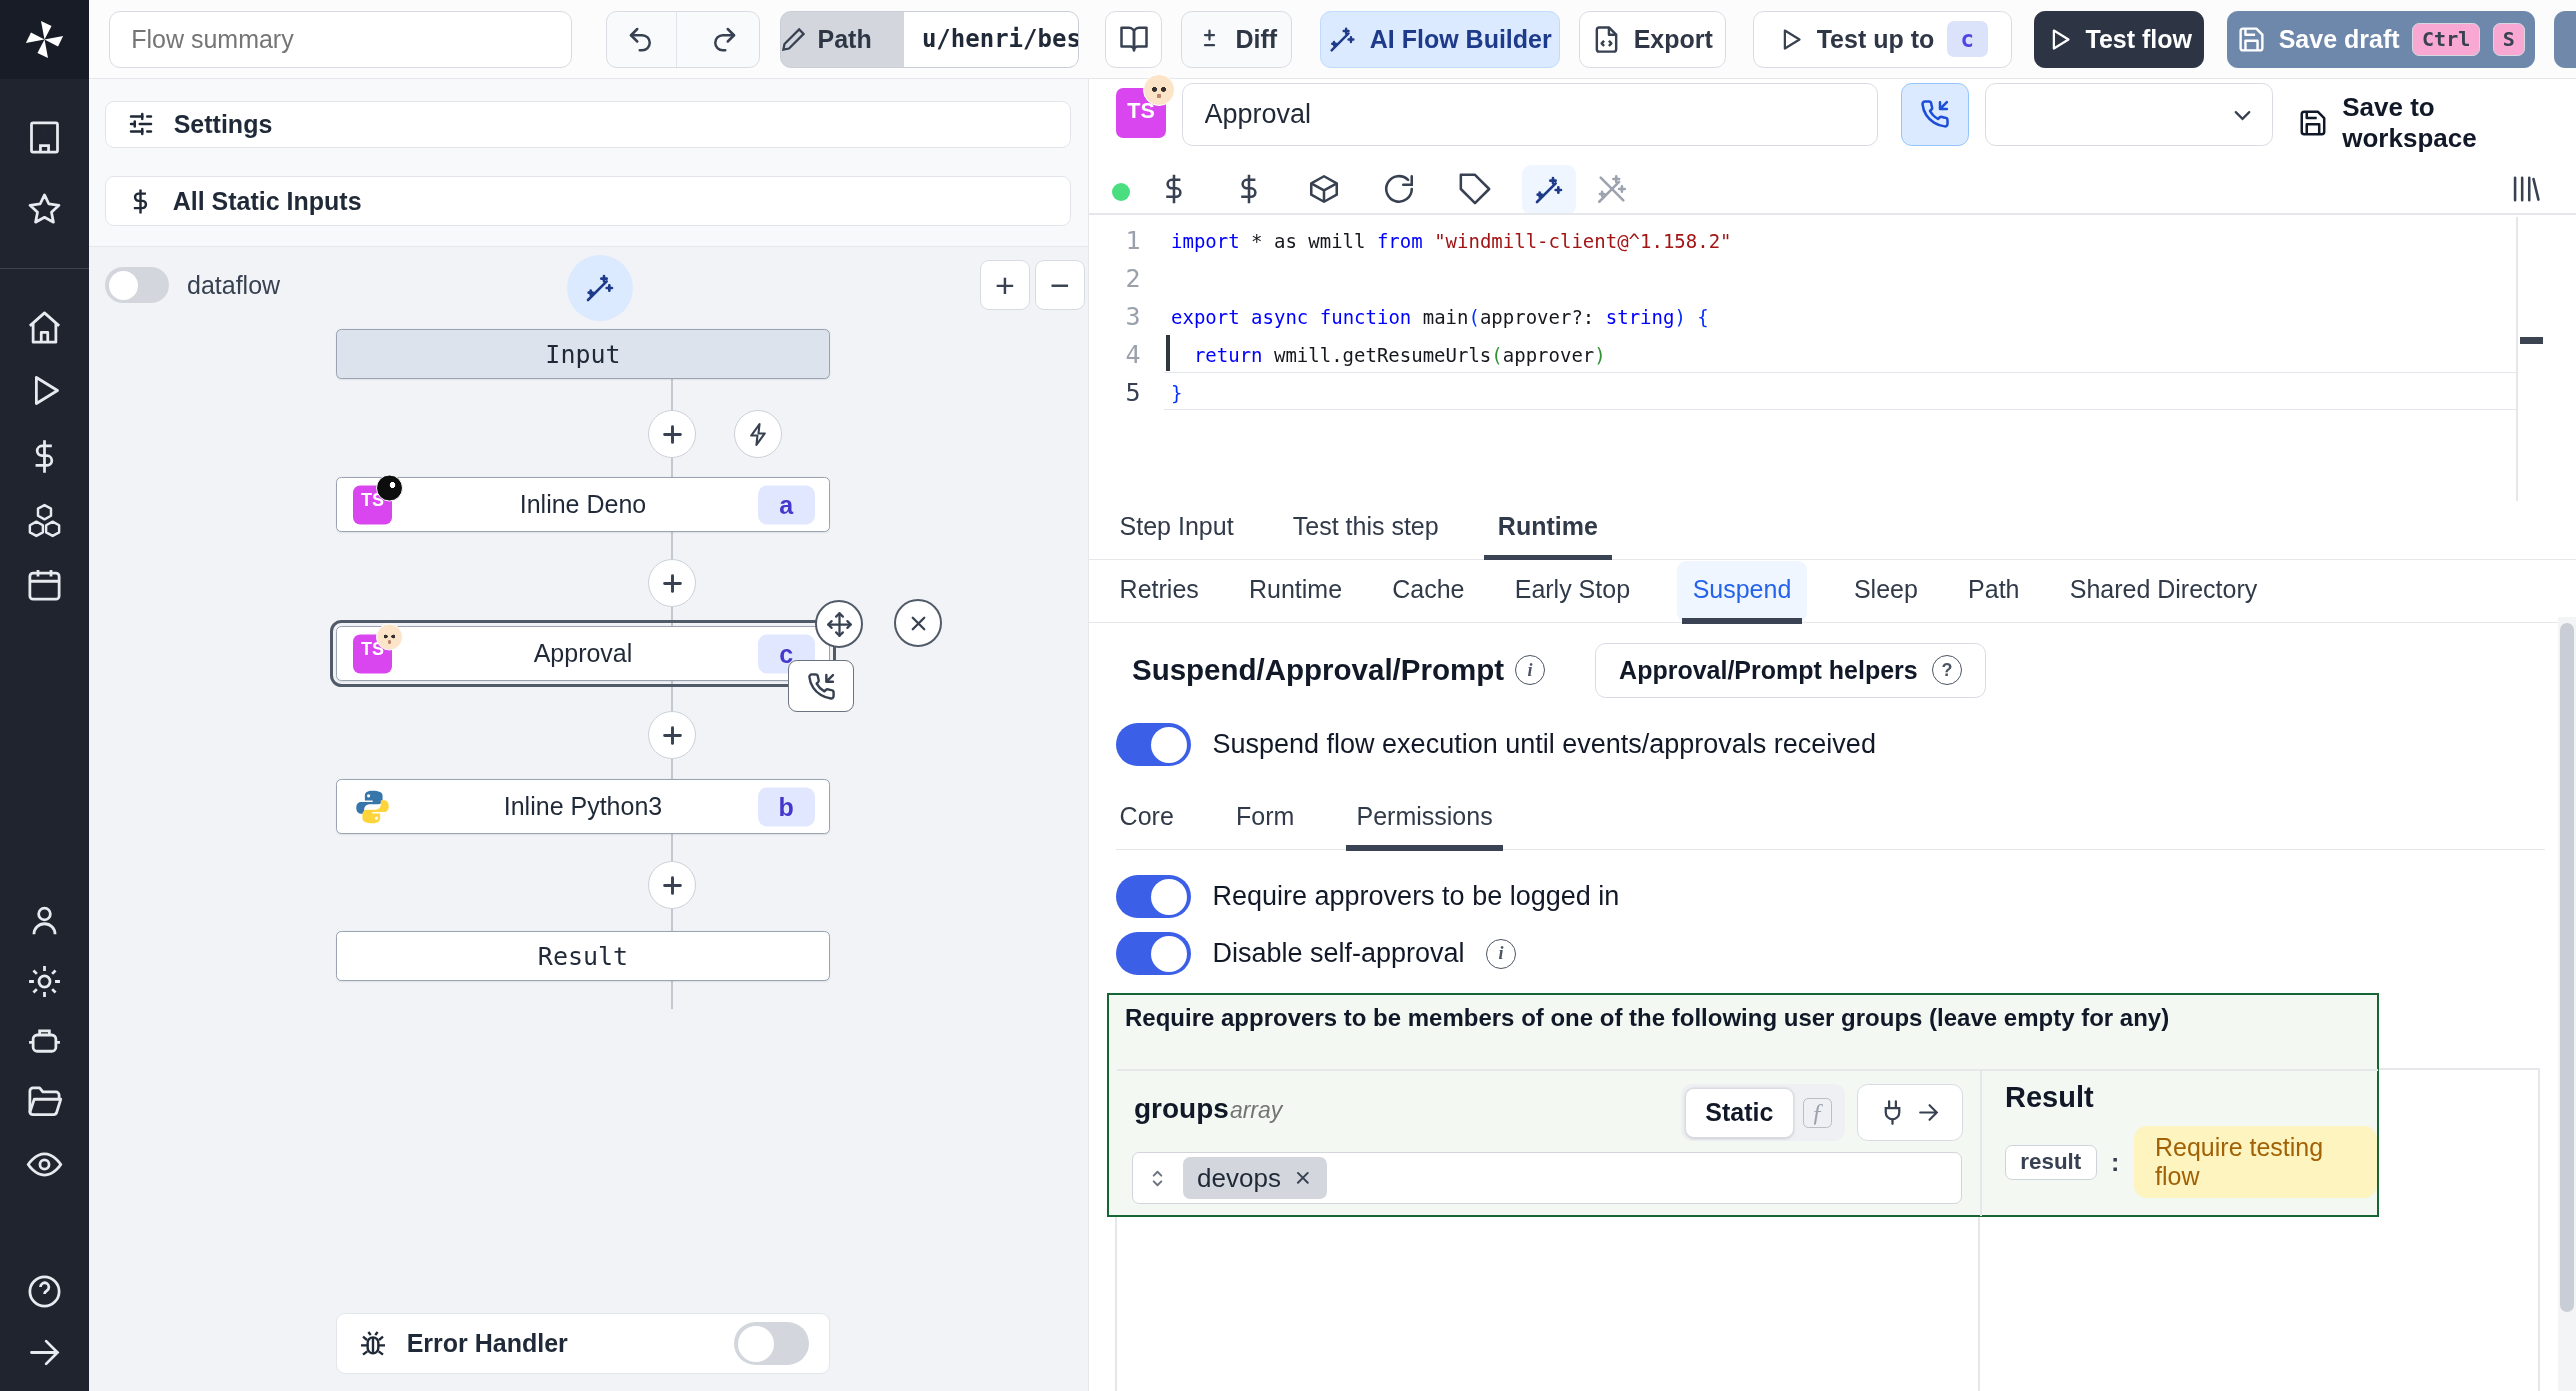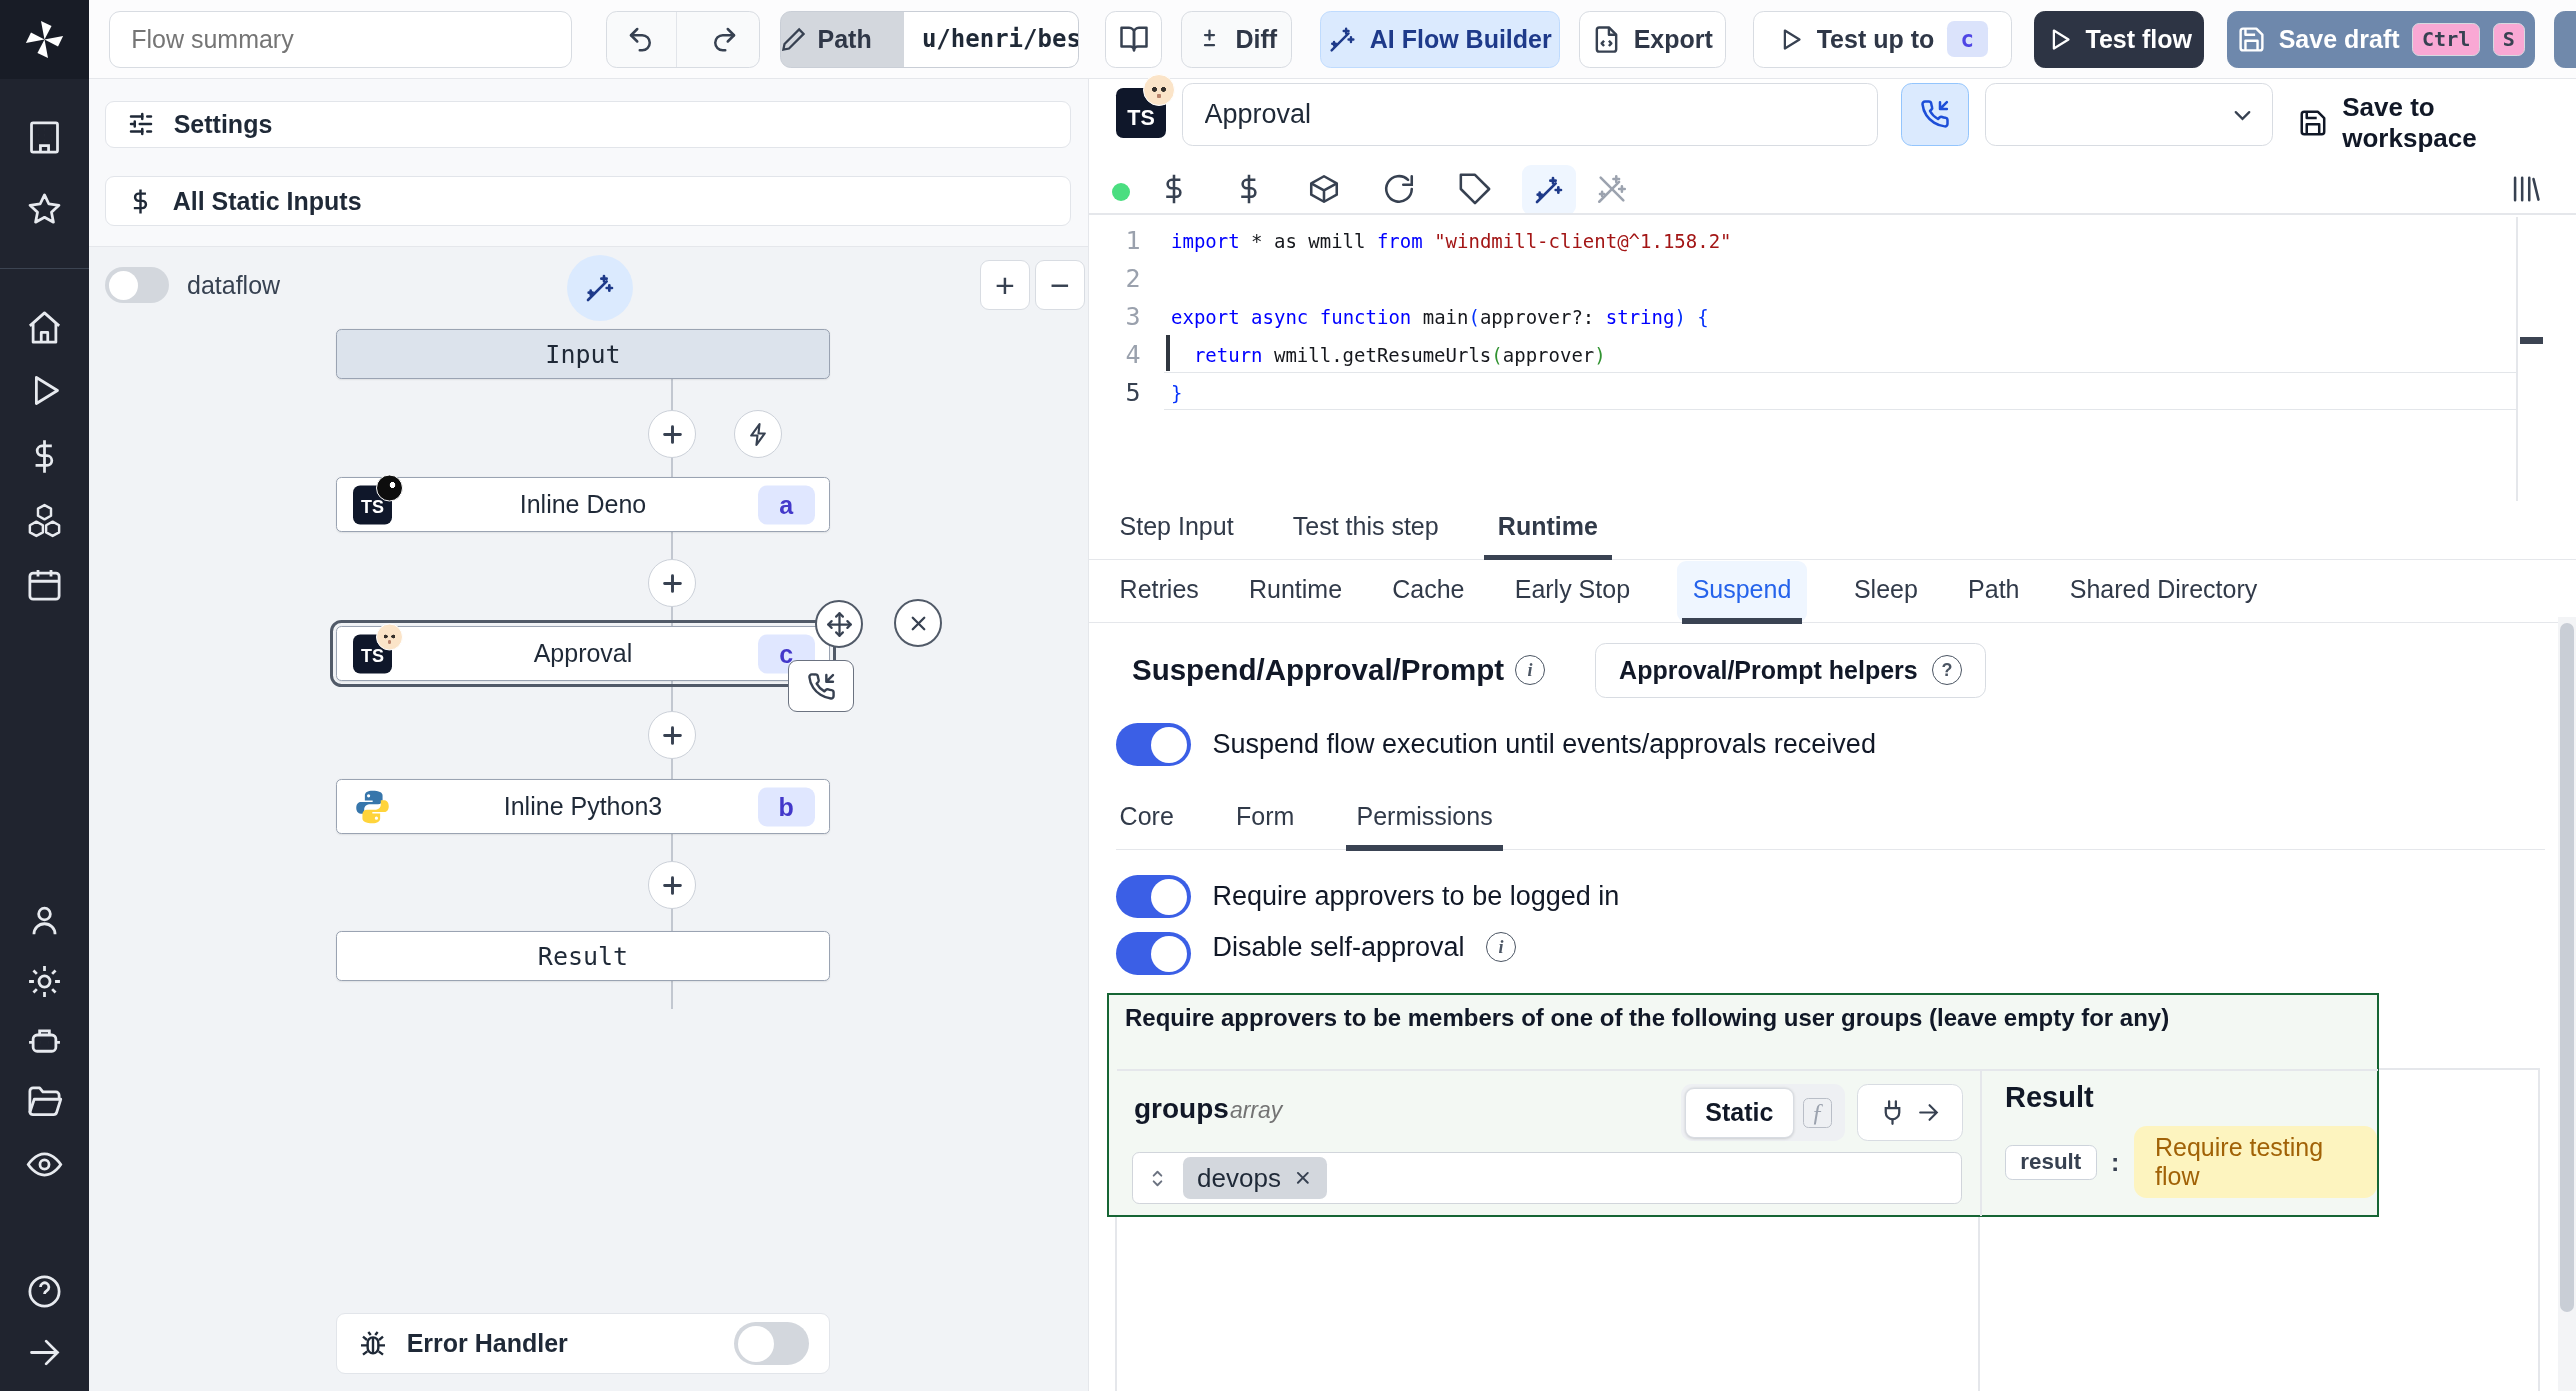--- a/index.html
+++ b/index.html
@@ -20,21 +20,21 @@
 input.txt{border:1.8px solid #d8dce2;border-radius:10.7px;background:#fff;font-size:25px;color:#374151;padding:0 21.5px;font-family:"Liberation Sans",sans-serif;outline:none}
 .kbd{background:#f9a8d4;border:0.9px solid #d6dae0;border-radius:7.2px;color:#374151;font-family:"DejaVu Sans Mono",monospace;font-size:20px;padding:3.6px 9px}
 .mono{font-family:"DejaVu Sans Mono",monospace}
 
 #leftpanel{left:89px;top:79px;width:1000px;height:1313px;background:#f1f3f6;border-right:1.8px solid #e5e7eb}
 #leftpanel .topcards{position:absolute;left:0;top:0;width:100%;height:168px;background:#f8f9fb;border-bottom:1.8px solid #e5e7eb}
 .card{position:absolute;background:#fff;border:1.8px solid #e2e5ea;border-radius:9px;display:flex;align-items:center;gap:18px;padding:0 19.7px;font-weight:600;color:#1f2937}
 .node{position:absolute;left:247px;width:494px;background:#fff;border:1.8px solid #9aa3b2;border-radius:5.4px;display:flex;align-items:center;justify-content:center;font-size:25px;color:#1f2937;box-shadow:0 0.9px 1.8px rgba(0,0,0,.08)}
 .node .badge{position:absolute;right:14.3px;top:50%;transform:translateY(-50%);background:#e0e7ff;color:#4338ca;font-weight:700;border-radius:9px;width:57px;height:39px;display:flex;align-items:center;justify-content:center;font-size:25px}
 .langic{position:absolute;left:16px;top:50%;transform:translateY(-50%);width:39px;height:39px}
-.ts-badge{width:39px;height:39px;background:#0f172a;border-radius:7.2px;color:#fff;font-weight:700;font-size:18px;display:flex;align-items:flex-end;justify-content:center;padding-bottom:7px}
+.ts-badge{width:39px;height:39px;background:#d946ef;border-radius:7.2px;color:#fff;font-weight:700;font-size:18px;display:flex;align-items:flex-end;justify-content:center;padding-bottom:14px}
 .overlap{position:absolute;width:27px;height:27px;border-radius:50%;right:-10.7px;top:-10.7px;border:1.8px solid #fff}
 .face{background:radial-gradient(circle at 35% 48%,#35302b 9%,transparent 10%),radial-gradient(circle at 65% 48%,#35302b 9%,transparent 10%),radial-gradient(circle at 50% 70%,#b8826b 8%,transparent 9%),#fbe4c8}
 .deno{background:radial-gradient(circle at 62% 38%,#fff 13%,transparent 14%),#0d0d0d}
 .pluscirc{position:absolute;width:48px;height:48px;border-radius:50%;background:#fff;border:1.8px solid #ccd1d9;display:flex;align-items:center;justify-content:center;color:#374151}
 .edge{position:absolute;left:582px;width:1.8px;background:#c2c7d0}
 .toggle{position:relative;border-radius:894px;flex:none}
 .toggle .knob{position:absolute;top:3.6px;border-radius:50%;background:#fff}
 .toggle.on{background:#3b5fe6}
 .toggle.off{background:#d3d7dd}
 .tg-lg{width:75px;height:43px}.tg-lg .knob{width:36px;height:36px}
@@ -473,21 +473,21 @@
           <span class="tab">Core</span>
           <span class="tab">Form</span>
           <span class="tab active">Permissions</span>
         </div>
       <div style="position:absolute;left:27px;top:252px;display:flex;align-items:center;gap:21.5px">
         <div class="toggle on tg-lg">
             <div class="knob"></div>
           </div>
         <span style="font-size:27px;color:#111827">Require approvers to be logged in</span>
       </div>
-      <div style="position:absolute;left:27px;top:309px;display:flex;align-items:flex-start;gap:21.5px">
+      <div style="position:absolute;left:27px;top:309px;display:flex;align-items:center;gap:21.5px">
         <div class="toggle on tg-lg">
             <div class="knob"></div>
           </div>
         <span style="font-size:27px;color:#111827">Disable self-approval</span>
         <span class="circ-glyph" style="font-style:italic;font-family:'Liberation Serif',serif">i</span>
       </div>
 
       <div class="vline" style="left:26px;top:445px;height:325px"></div>
       <div class="vline" style="left:889px;top:445px;height:325px"></div>
       <div class="vline" style="left:1449px;top:445px;height:325px"></div>

